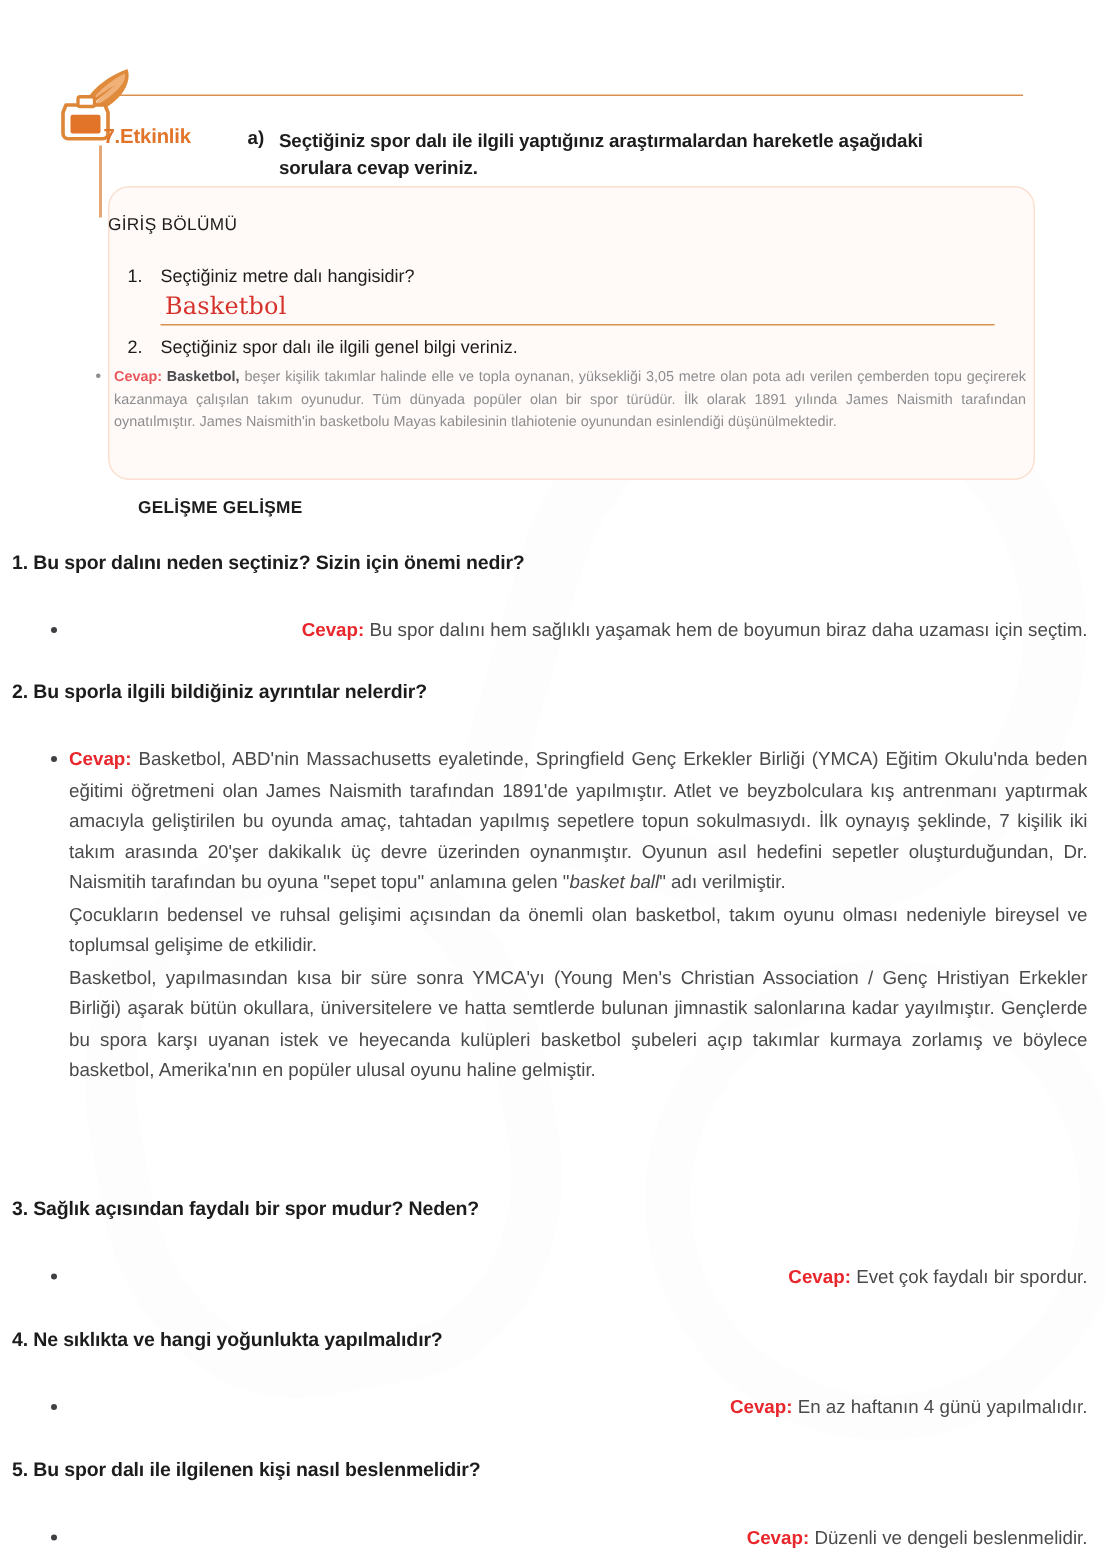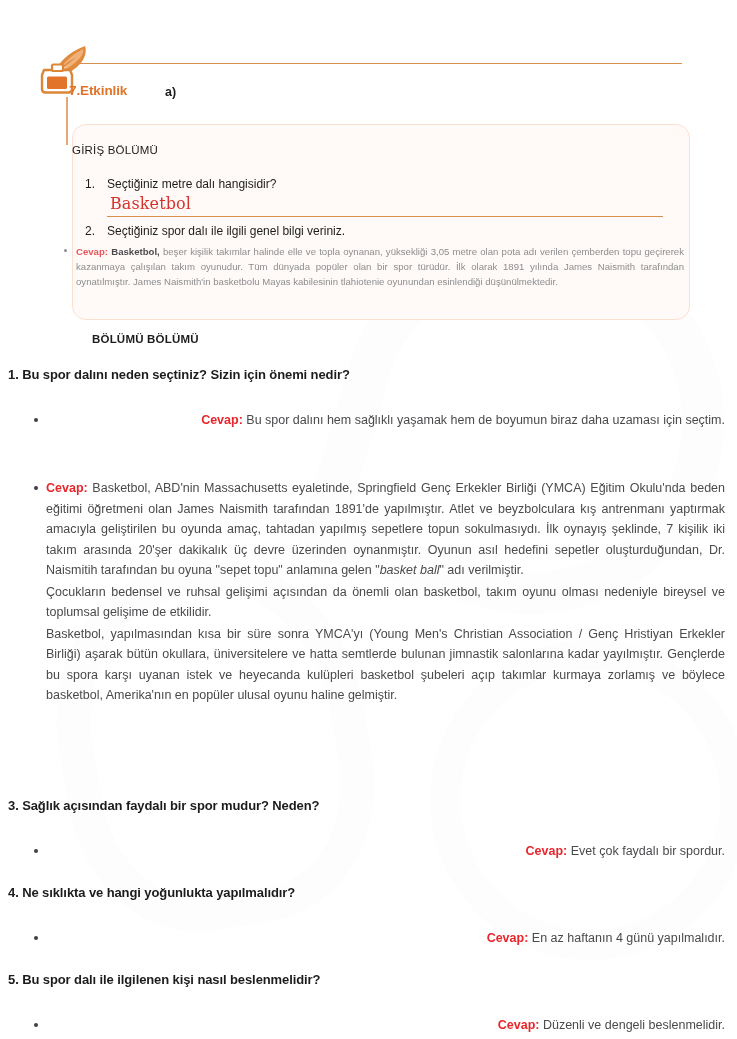--- a/index.html
+++ b/index.html
@@ -281,20 +281,21 @@
       </svg>
     </div>
 
     <div class="rule-top"></div>
     <div class="rule-left"></div>
 
     <div class="etkinlik-no">7.Etkinlik</div>
 
     <div class="prompt-letter">a)</div>
 
+    <div class="prompt-text">Seçtiğiniz spor dalı ile ilgili yaptığınız araştırmalardan hareketle aşağıdaki sorulara cevap veriniz.</div>
   </div>
 
   <div class="intro-panel"></div>
 
   <div class="panel-title">GİRİŞ BÖLÜMÜ</div>
 
   <div class="q-list">
 
     <div class="q-item">
       <span class="q-num">1.</span>
@@ -312,34 +313,35 @@
     </div>
   </div>
 
   <div class="panel-para">
     <span class="bullet"></span>
     <span class="cevap">Cevap:</span>
     <b>Basketbol,</b>
     <span>beşer kişilik takımlar halinde elle ve topla oynanan, yüksekliği 3,05 metre olan pota adı verilen çemberden topu geçirerek kazanmaya çalışılan takım oyunudur. Tüm dünyada popüler olan bir spor türüdür. İlk olarak 1891 yılında James Naismith tarafından oynatılmıştır. James Naismith'in basketbolu Mayas kabilesinin tlahiotenie oyunundan esinlendiği düşünülmektedir.</span>
   </div>
 
-  <div class="section-title">BÖLÜMÜ BÖLÜMÜ</div>
+  <div class="section-title">GELİŞME GELİŞME</div>
 
   <div class="qa-block" id="qa-1">
     <div class="question">1. Bu spor dalını neden seçtiniz? Sizin için önemi nedir?</div>
     <div class="answer">
       <span class="bullet"></span>
       <p class="nojust">
         <span class="cevap">Cevap:</span>
         <span>Bu spor dalını hem sağlıklı yaşamak hem de boyumun biraz daha uzaması için seçtim.</span>
       </p>
     </div>
   </div>
 
   <div class="qa-block" id="qa-2">
+    <div class="question">2. Bu sporla ilgili bildiğiniz ayrıntılar nelerdir?</div>
     <div class="answer">
       <span class="bullet"></span>
       <p>
         <span class="cevap">Cevap:</span>
         <span>Basketbol, ABD'nin Massachusetts eyaletinde, Springfield Genç Erkekler Birliği (YMCA) Eğitim Okulu'nda beden eğitimi öğretmeni olan James Naismith tarafından 1891'de yapılmıştır. Atlet ve beyzbolculara kış antrenmanı yaptırmak amacıyla geliştirilen bu oyunda amaç, tahtadan yapılmış sepetlere topun sokulmasıydı. İlk oynayış şeklinde, 7 kişilik iki takım arasında 20'şer dakikalık üç devre üzerinden oynanmıştır. Oyunun asıl hedefini sepetler oluşturduğundan, Dr. Naismitih tarafından bu oyuna "sepet topu" anlamına gelen "<i>basket ball</i>" adı verilmiştir.</span>
       </p>
       <p>Çocukların bedensel ve ruhsal gelişimi açısından da önemli olan basketbol, takım oyunu olması nedeniyle bireysel ve toplumsal gelişime de etkilidir.</p>
       <p>Basketbol, yapılmasından kısa bir süre sonra YMCA'yı (Young Men's Christian Association / Genç Hristiyan Erkekler Birliği) aşarak bütün okullara, üniversitelere ve hatta semtlerde bulunan jimnastik salonlarına kadar yayılmıştır. Gençlerde bu spora karşı uyanan istek ve heyecanda kulüpleri basketbol şubeleri açıp takımlar kurmaya zorlamış ve böylece basketbol, Amerika'nın en popüler ulusal oyunu haline gelmiştir.</p>
     </div>
   </div>

